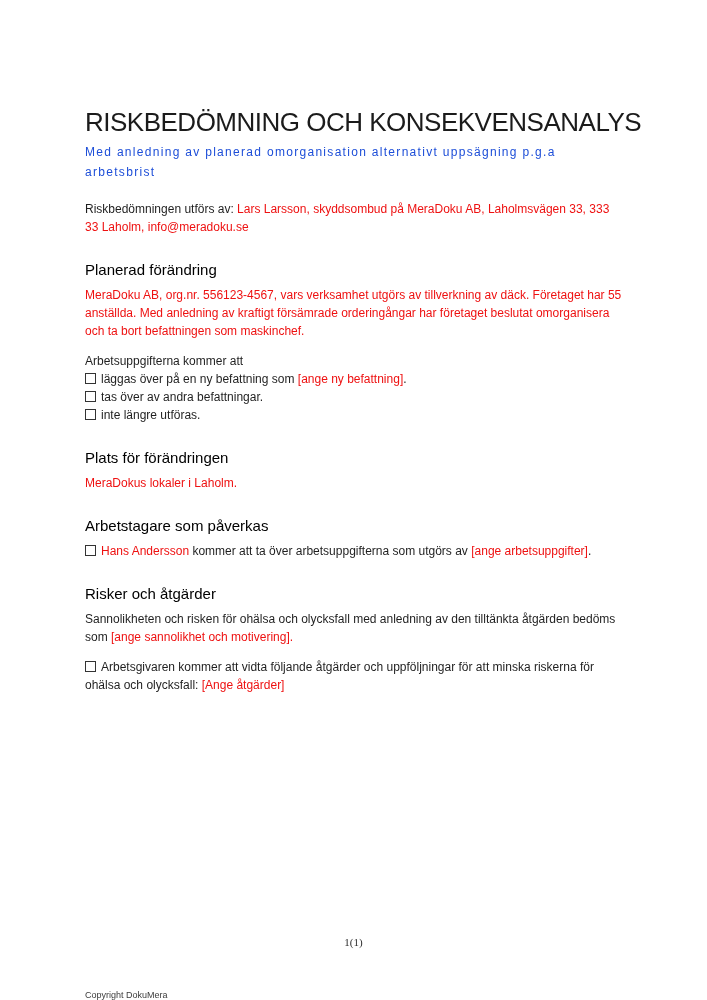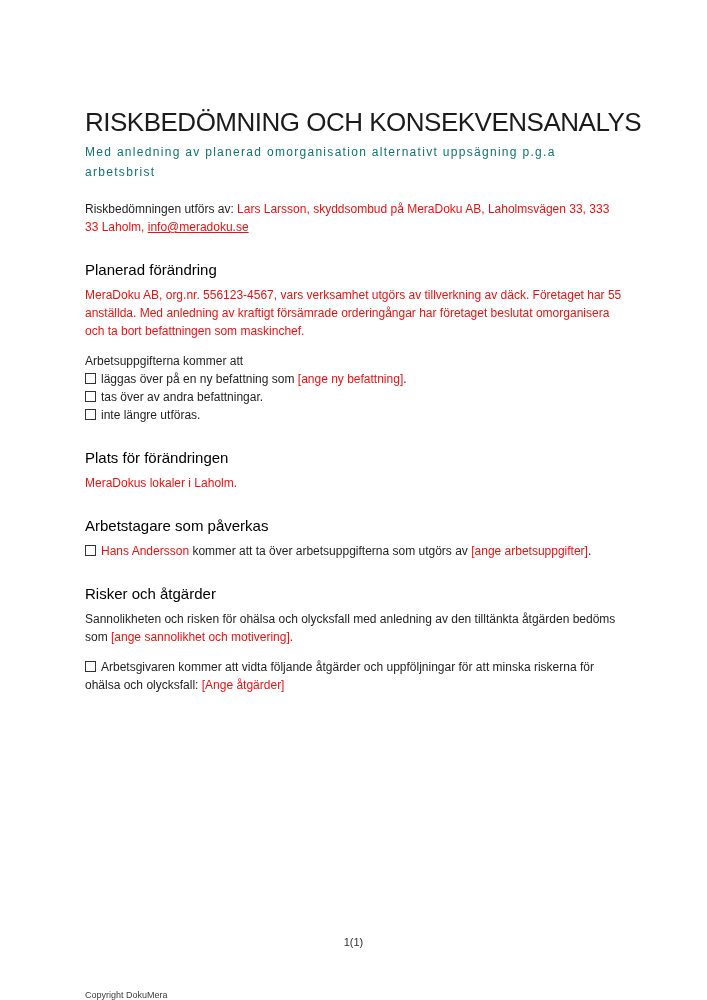--- a/index.html
+++ b/index.html
@@ -27,57 +27,57 @@
     font-weight: normal;
     letter-spacing: -0.5px;
     color: #1b1b1b;
     margin: 0 0 4px 0;
     white-space: nowrap;
   }
   .subtitle {
     font-size: 12px;
     line-height: 20px;
     letter-spacing: 1.3px;
-    color: #0f766e;
+    color: #1d4ed8;
     margin: 0 0 18px 0;
     max-width: 515px;
   }
   h2 {
     font-size: 15px;
     line-height: 20px;
     font-weight: normal;
     color: #000000;
     margin: 24px 0 6px 0;
   }
   p { margin: 0; }
   .gap12 { margin-top: 12px; }
   .gap18 { margin-top: 18px; }
   .red { color: var(--accent_red, #ee1111); }
   a.email {
     color: var(--accent_red, #ee1111);
-    text-decoration: underline;
     cursor: pointer;
   }
   .checkbox {
     display: inline-block;
     width: 9px;
     height: 9px;
     border: 1px solid #333333;
     margin-right: 5px;
     vertical-align: -1px;
     background: #ffffff;
   }
   .footer-pagenum {
     position: absolute;
     top: 912px;
     left: 0;
     width: 707px;
     text-align: center;
     font-size: 11px;
     color: #2f2f2f;
+    font-family: Liberation Serif, serif;
   }
   .footer-copyright {
     position: absolute;
     top: 966px;
     left: 85px;
     font-size: 9px;
     line-height: 11.5px;
     color: #3c3c3c;
   }
 </style>

